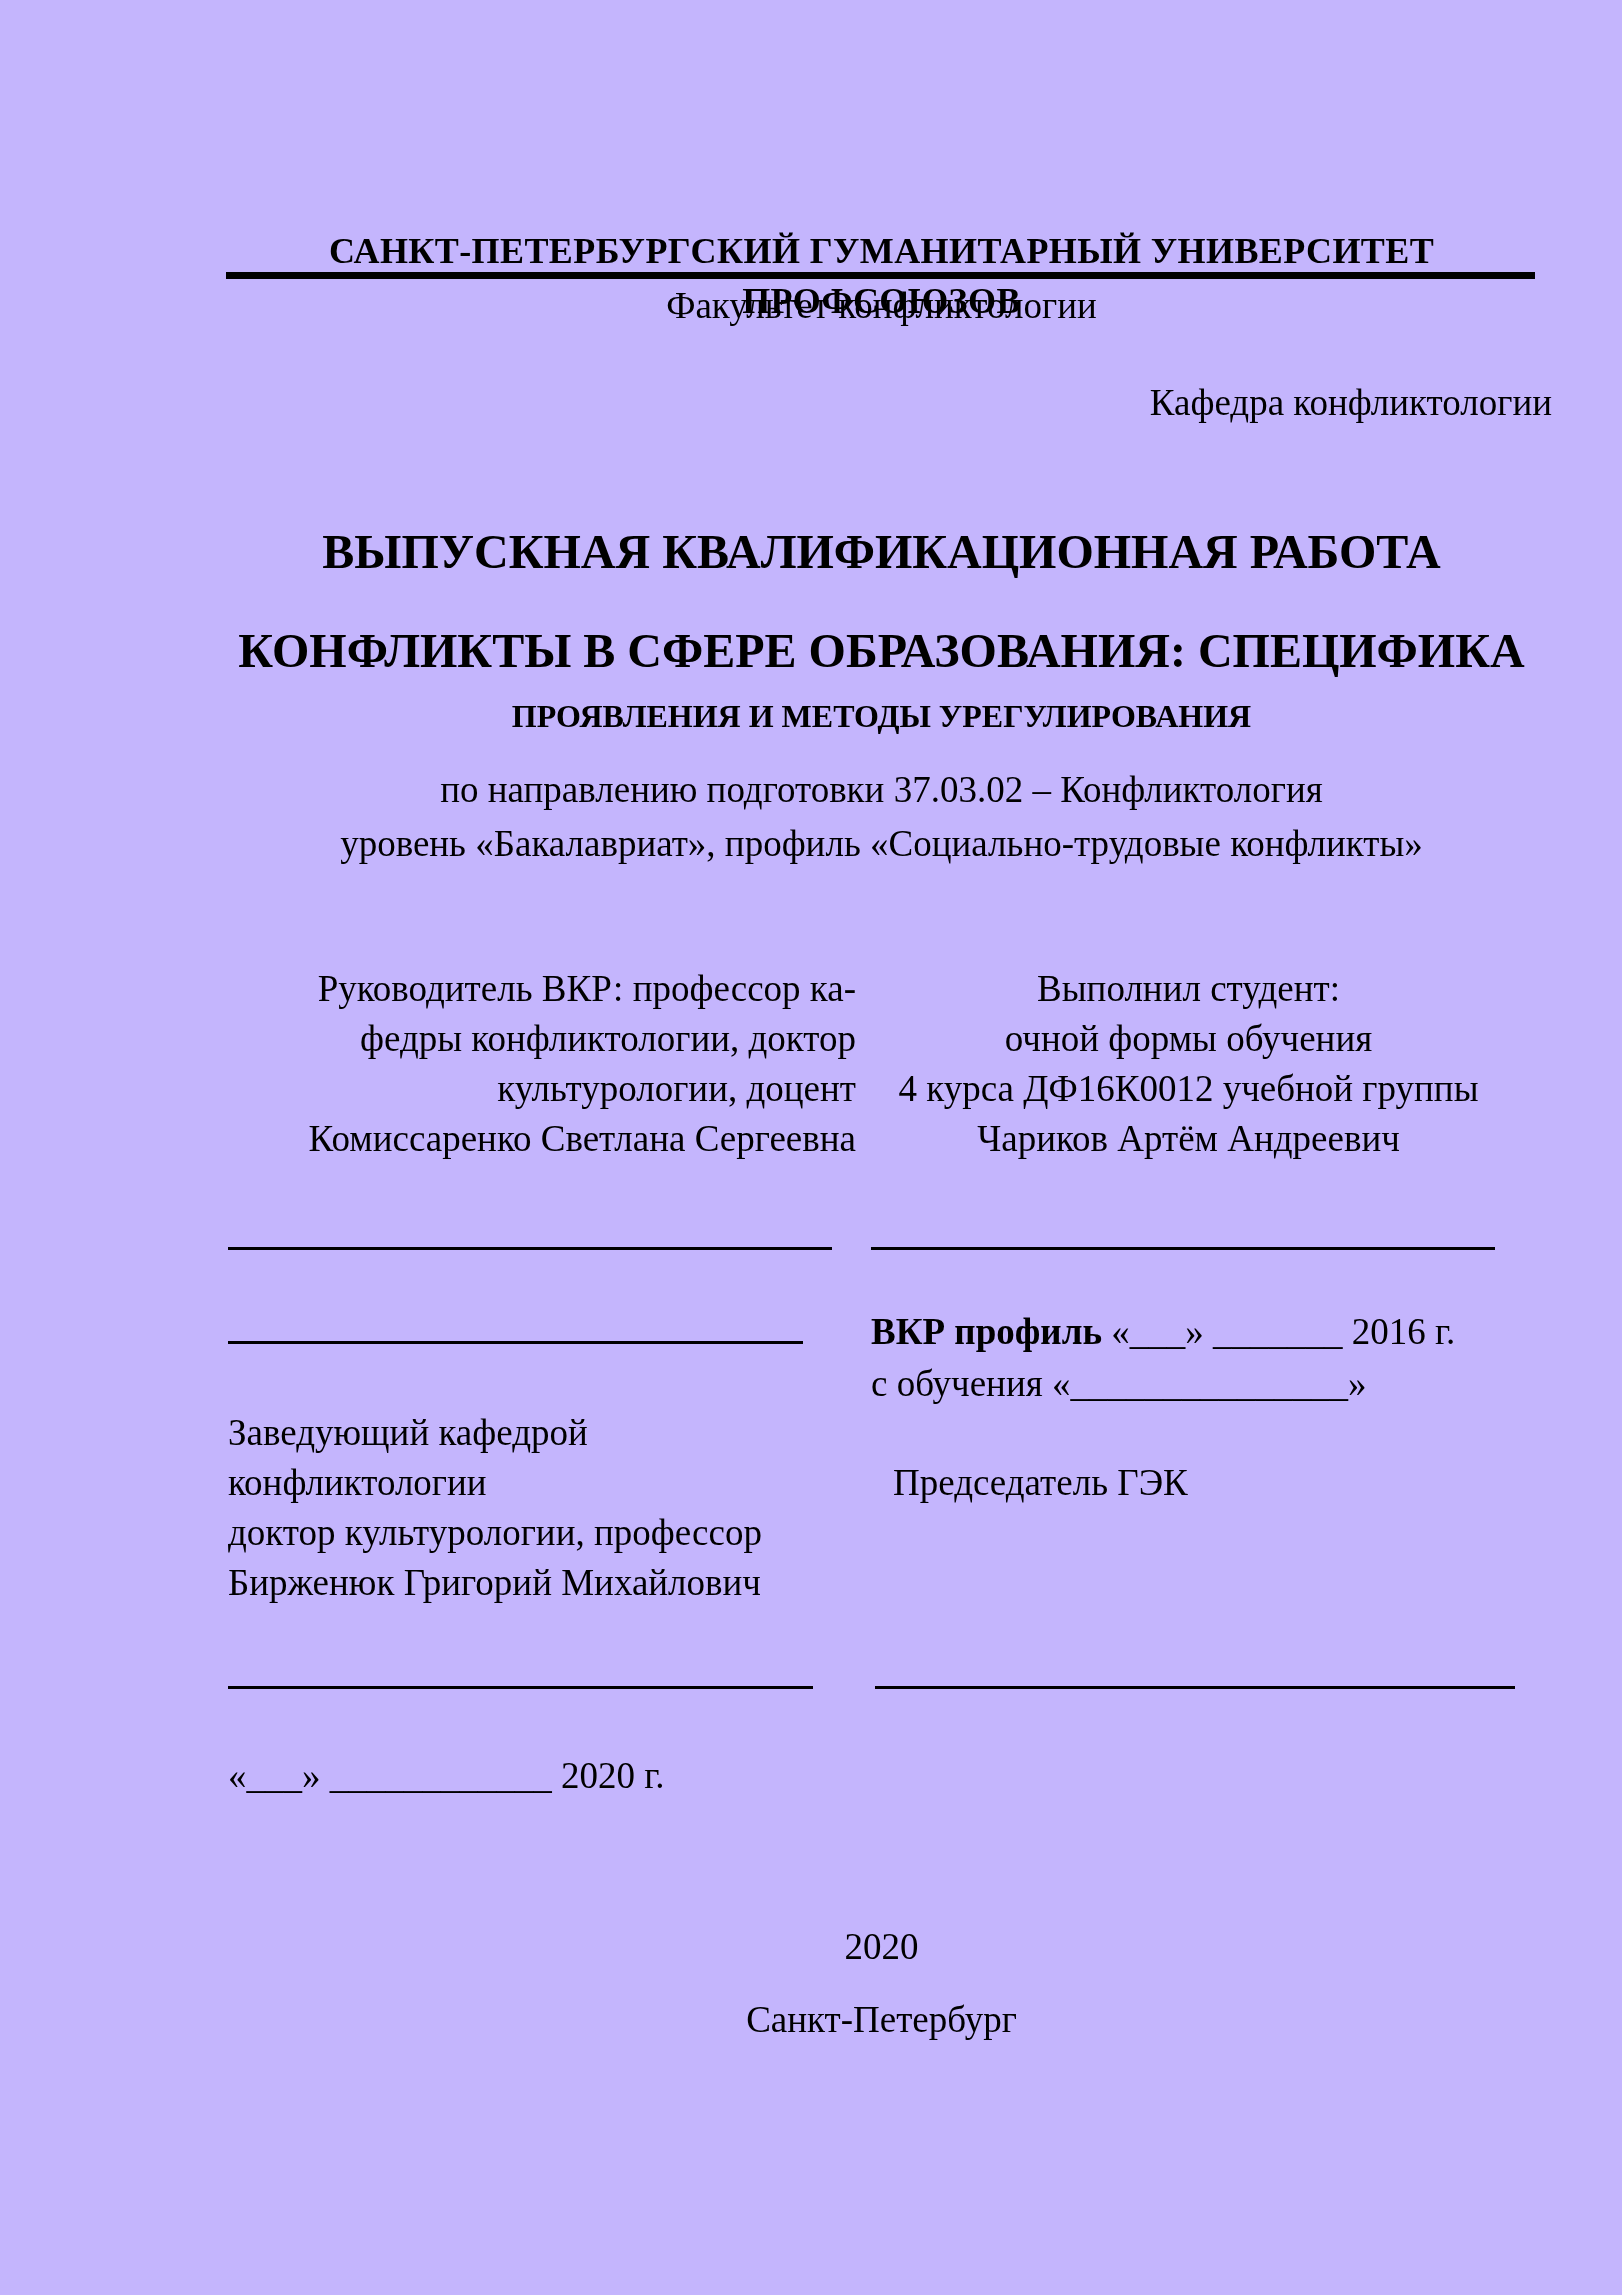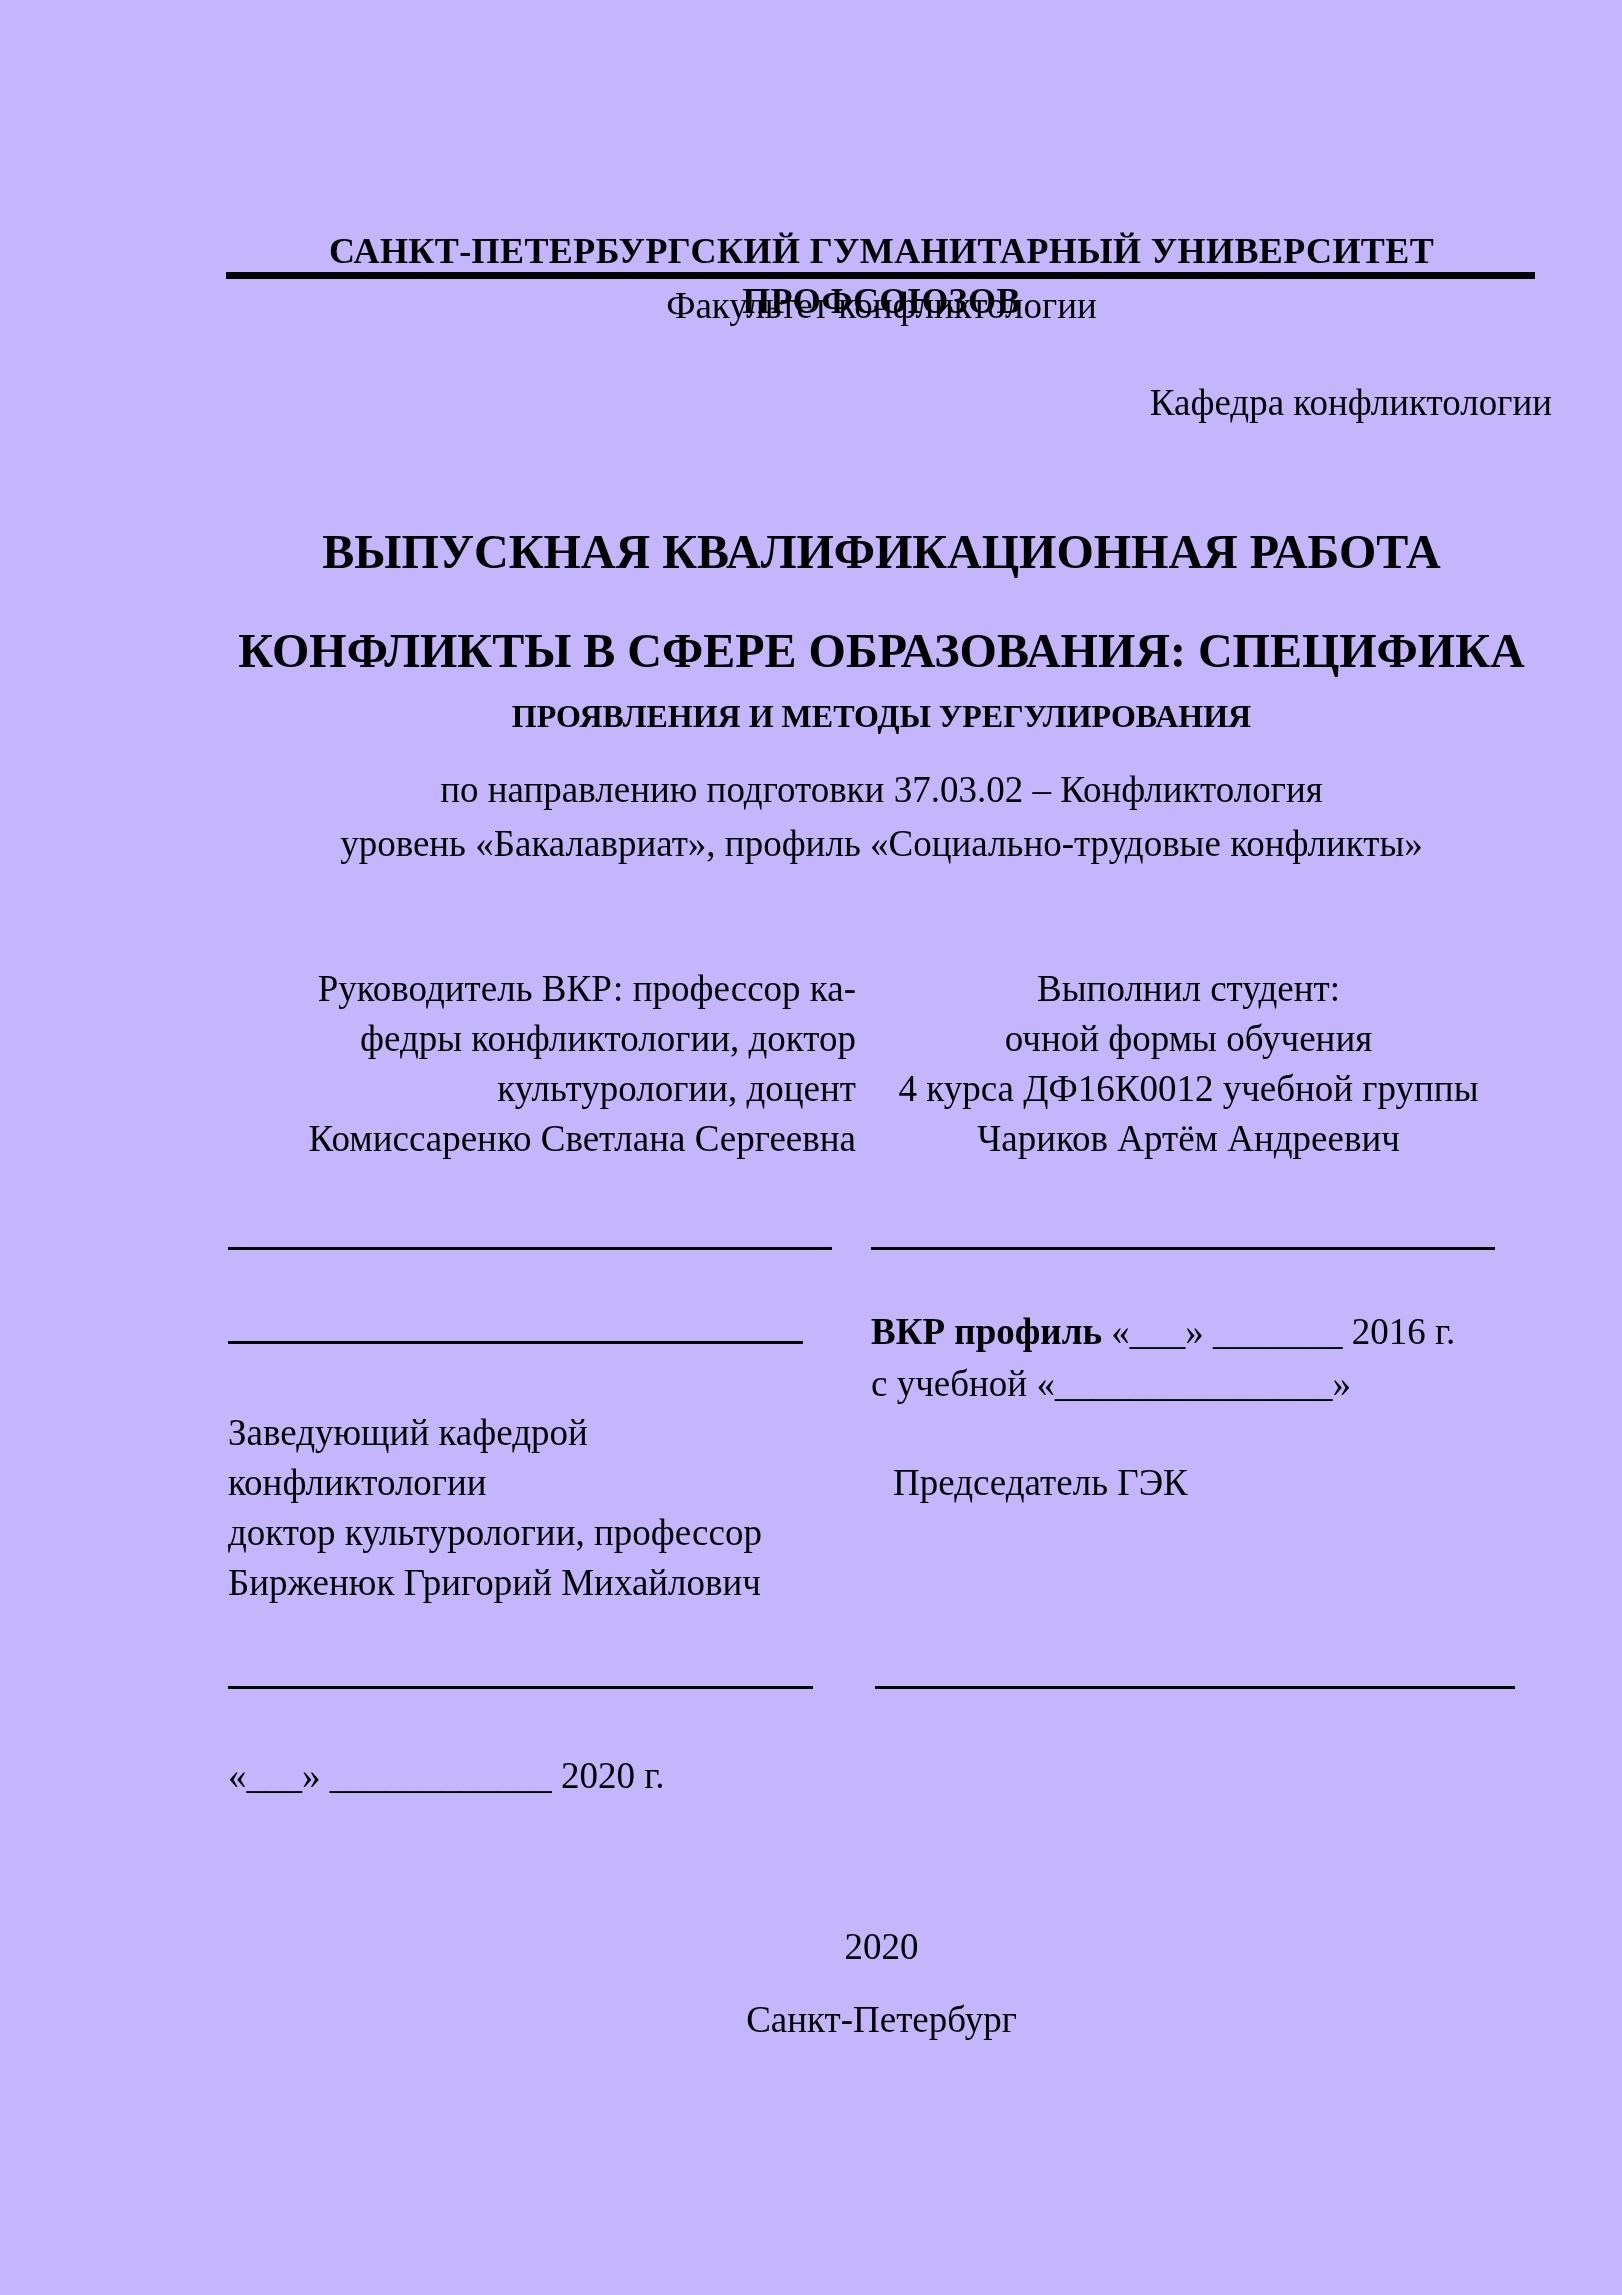--- a/index.html
+++ b/index.html
@@ -135,21 +135,21 @@
   </div>
 
   <div class="abs sig-line sig1-left"></div>
   <div class="abs sig-line sig1-right"></div>
   <div class="abs sig-line sig2-left"></div>
 
   <div class="abs defense-block">
     <div>
       <span class="bold">ВКР профиль</span><span> «___» _______ 2016 г.</span>
     </div>
-    <div>с учебной «_______________»</div>
+    <div>с обучения «_______________»</div>
   </div>
 
   <div class="abs col-left head-block">
     <div>Заведующий кафедрой</div>
     <div>конфликтологии</div>
     <div>доктор культурологии, профессор</div>
     <div>Бирженюк Григорий Михайлович</div>
   </div>
 
   <div class="abs chairman">Председатель ГЭК</div>

